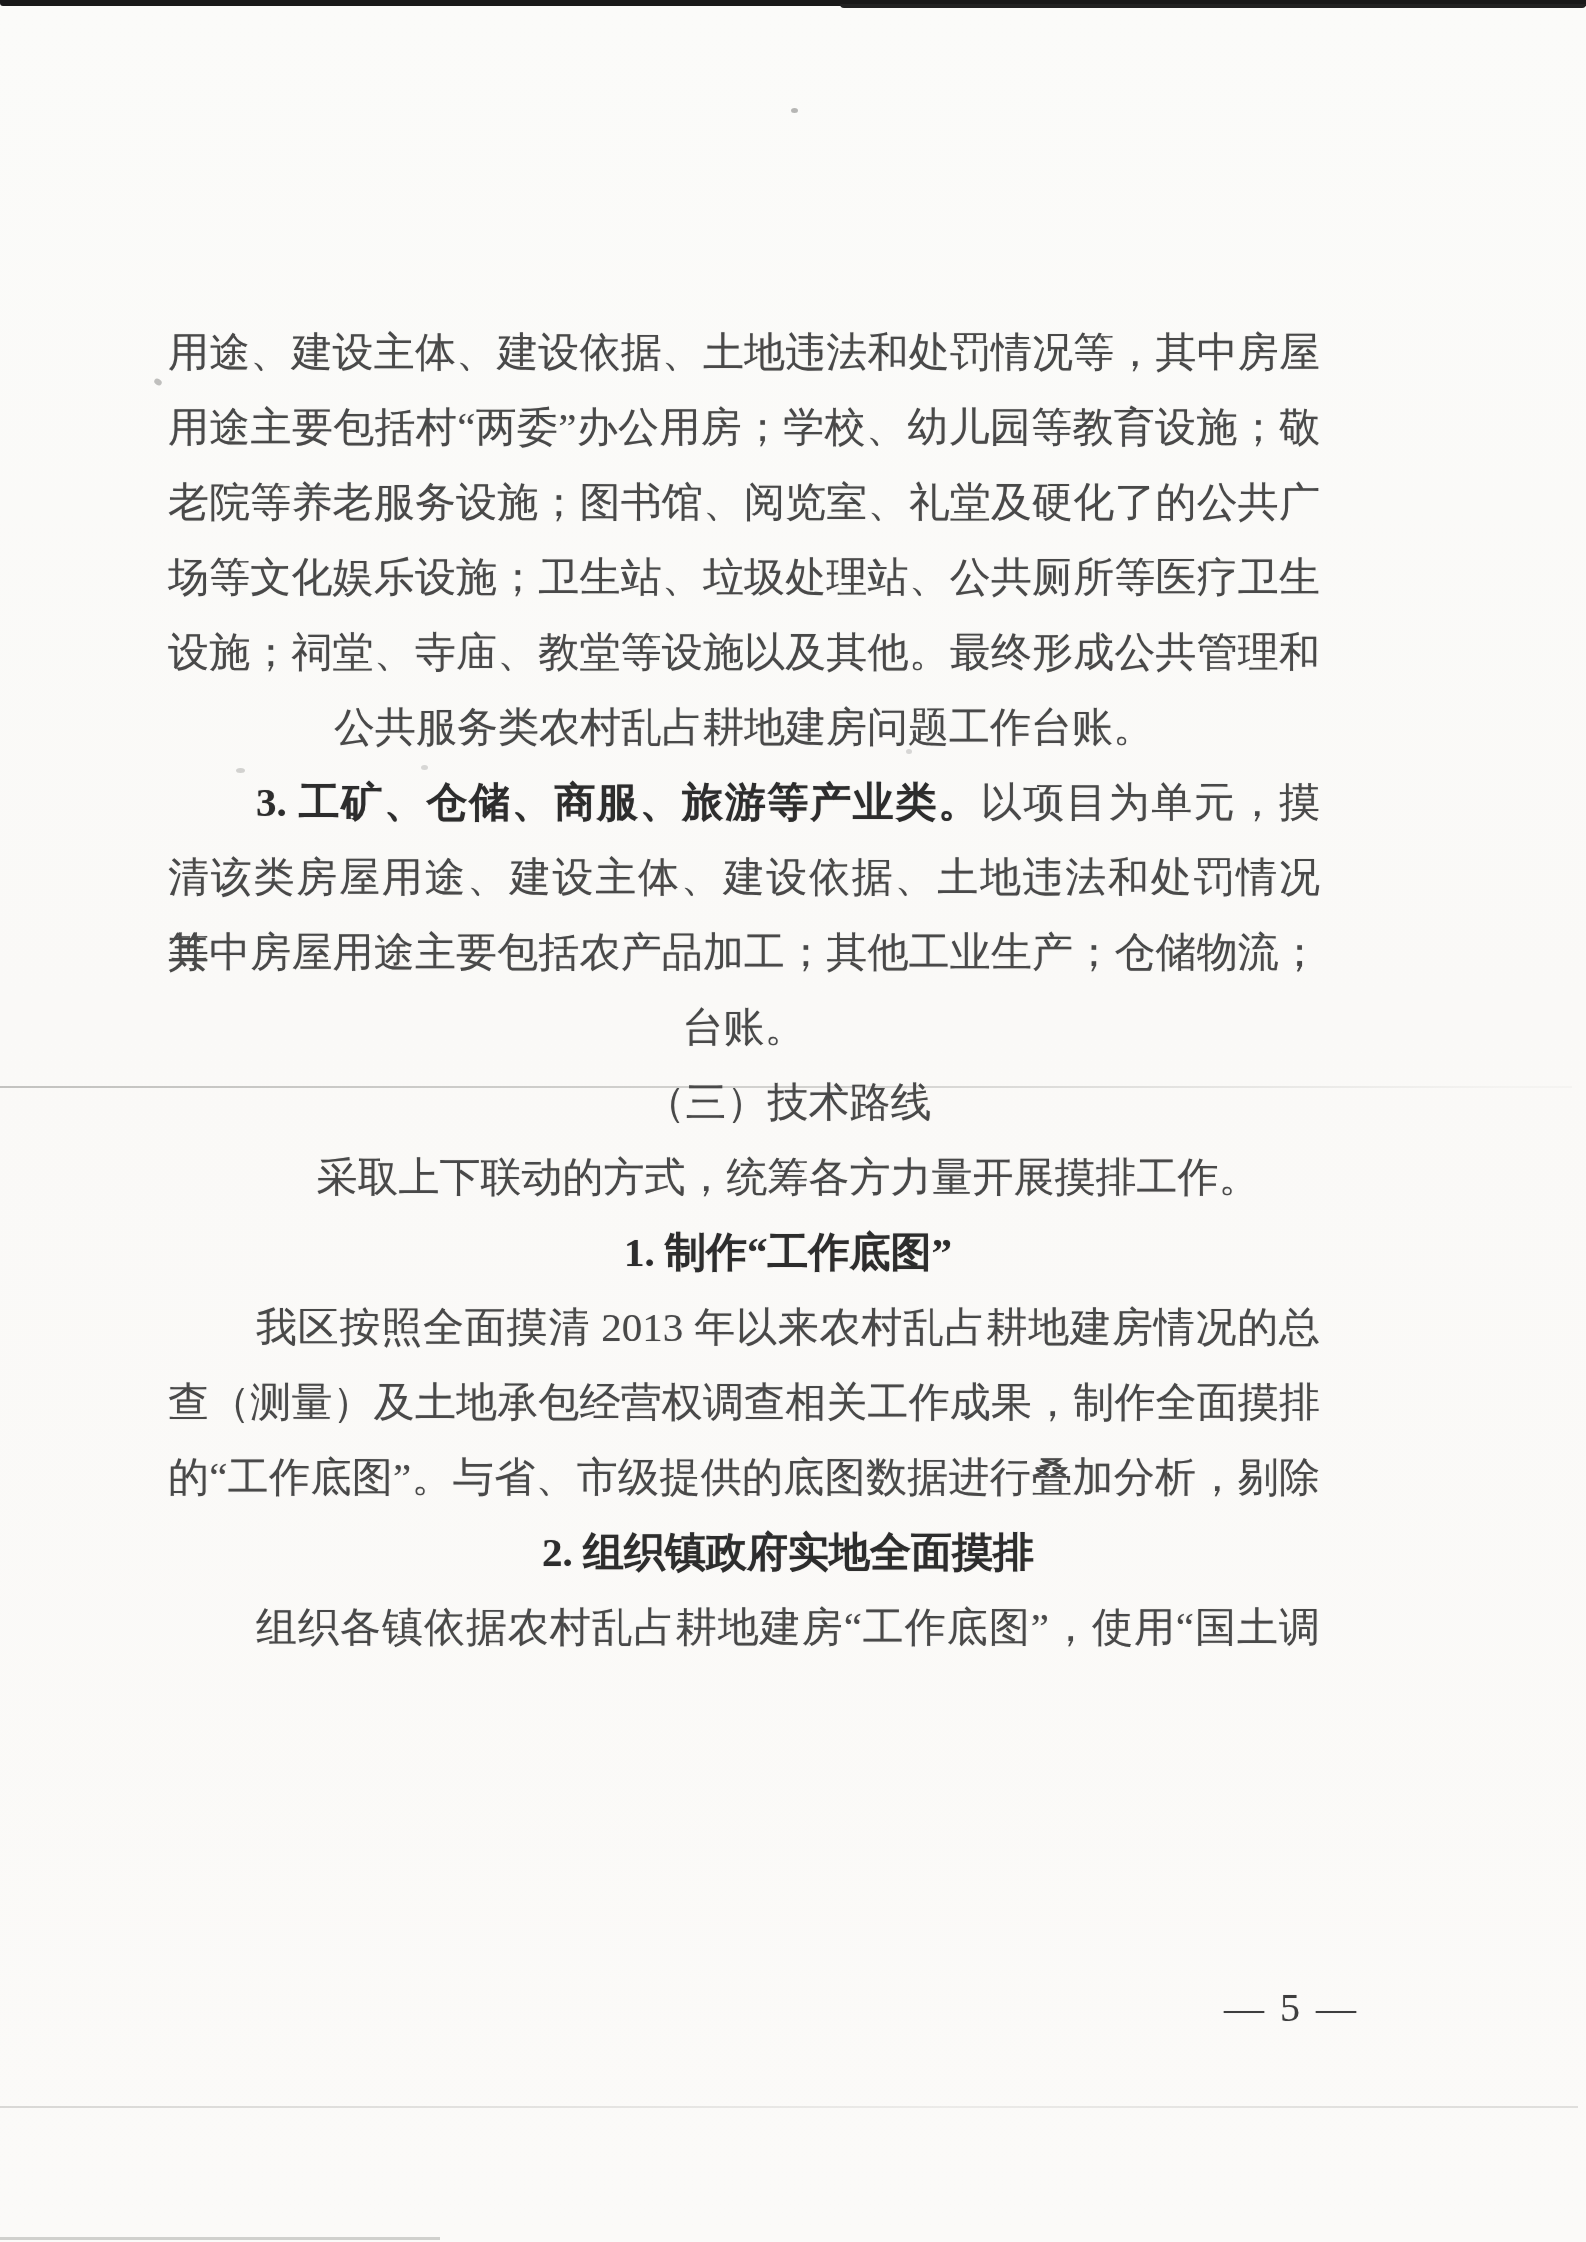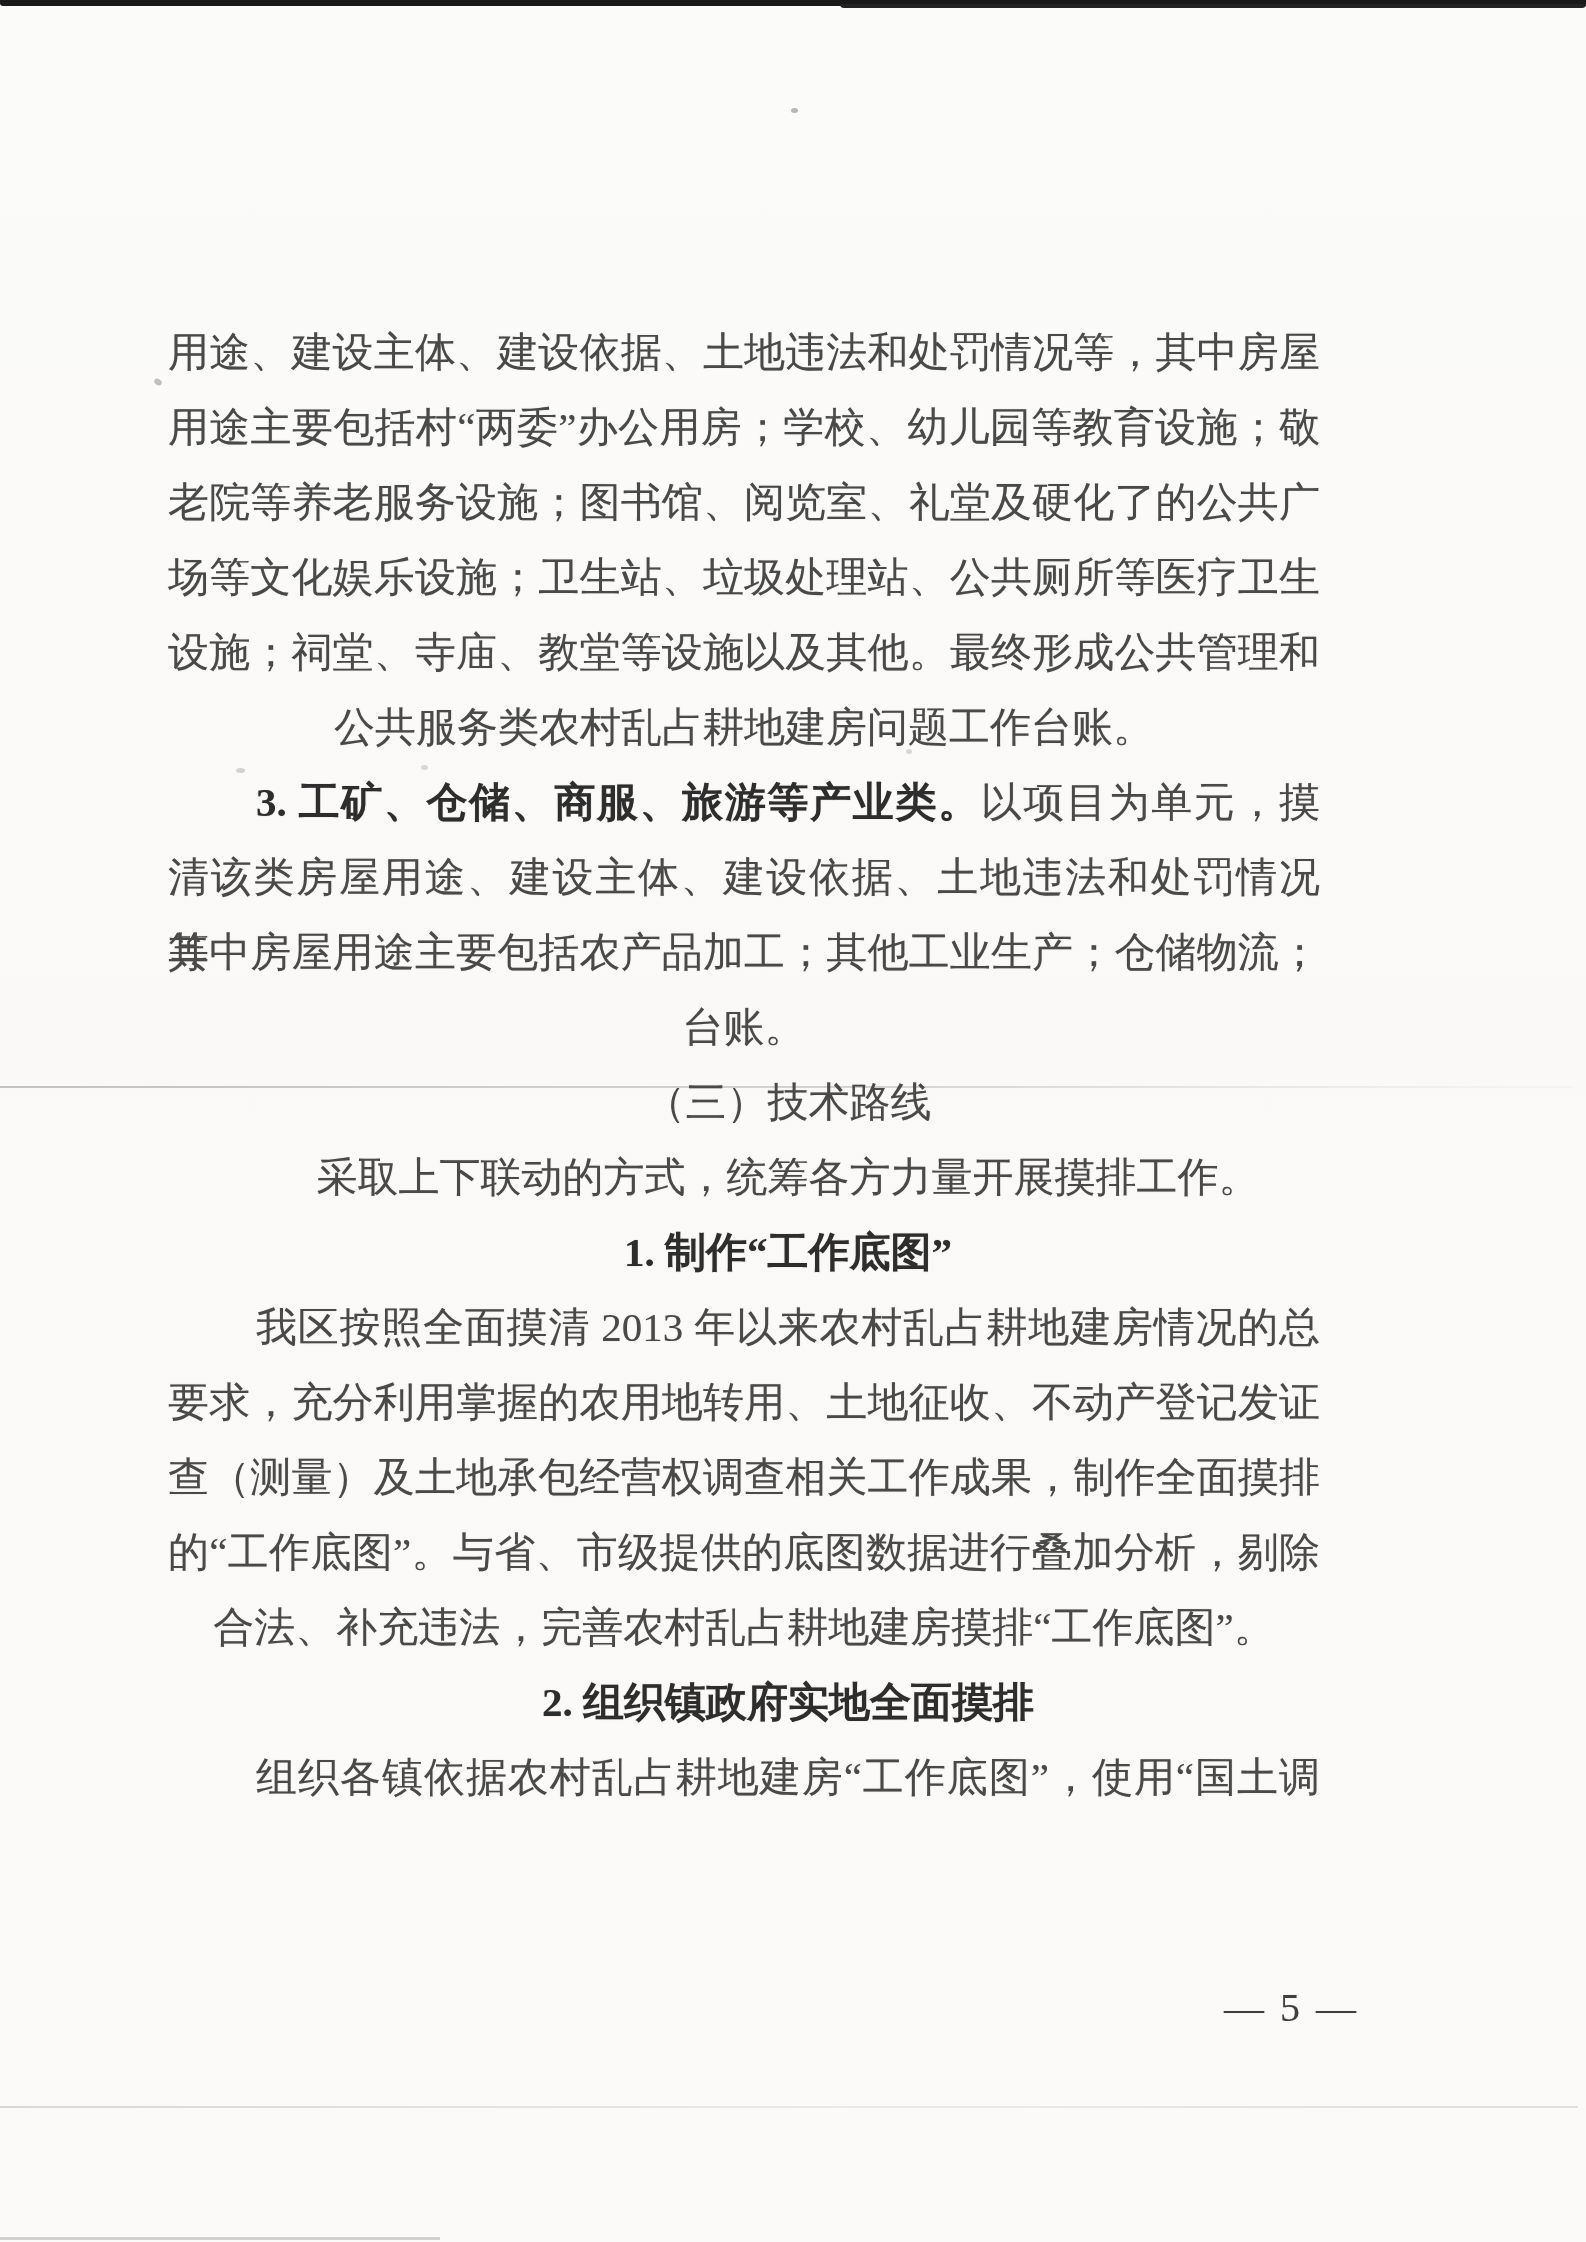--- a/index.html
+++ b/index.html
@@ -70,22 +70,20 @@
       <div class="line fill"><span class="seg">设施；祠堂、寺庙、教堂等设施以及其他。最终形成公共管理和</span></div>
       <div class="line"><span class="seg">公共服务类农村乱占耕地建房问题工作台账。</span></div>
       <div class="line indent fill"><span class="seg bold">3. 工矿、仓储、商服、旅游等产业类。</span><span class="seg">以项目为单元，摸</span></div>
       <div class="line fill"><span class="seg">清该类房屋用途、建设主体、建设依据、土地违法和处罚情况等，</span></div>
       <div class="line fill"><span class="seg">其中房屋用途主要包括农产品加工；其他工业生产；仓储物流；</span></div>
       <div class="line"><span class="seg">台账。</span></div>
       <div class="line indent"><span class="seg">（三）技术路线</span></div>
       <div class="line indent"><span class="seg">采取上下联动的方式，统筹各方力量开展摸排工作。</span></div>
       <div class="line indent"><span class="seg bold">1. 制作“工作底图”</span></div>
       <div class="line indent fill"><span class="seg">我区按照全面摸清 2013 年以来农村乱占耕地建房情况的总</span></div>
-      <div class="line fill"><span class="seg">要求，充分利用掌握的农用地转用、土地征收、不动产登记发证</span></div>
       <div class="line fill"><span class="seg">查（测量）及土地承包经营权调查相关工作成果，制作全面摸排</span></div>
       <div class="line fill"><span class="seg">的“工作底图”。与省、市级提供的底图数据进行叠加分析，剔除</span></div>
-      <div class="line"><span class="seg">合法、补充违法，完善农村乱占耕地建房摸排“工作底图”。</span></div>
       <div class="line indent"><span class="seg bold">2. 组织镇政府实地全面摸排</span></div>
       <div class="line indent fill"><span class="seg">组织各镇依据农村乱占耕地建房“工作底图”，使用“国土调</span></div>
     </div>
 
   <div class="page-number">— 5 —</div>
 </div>
 
 </body></html>

